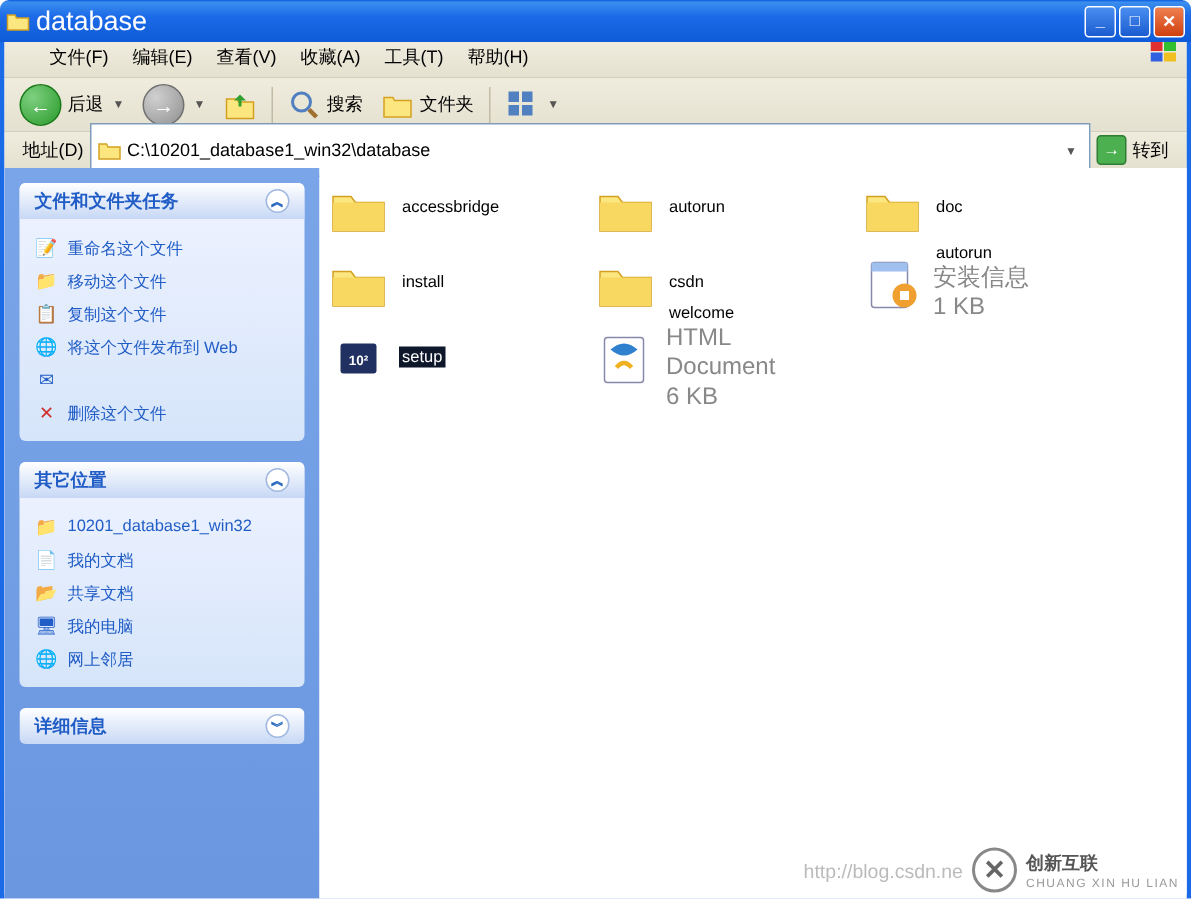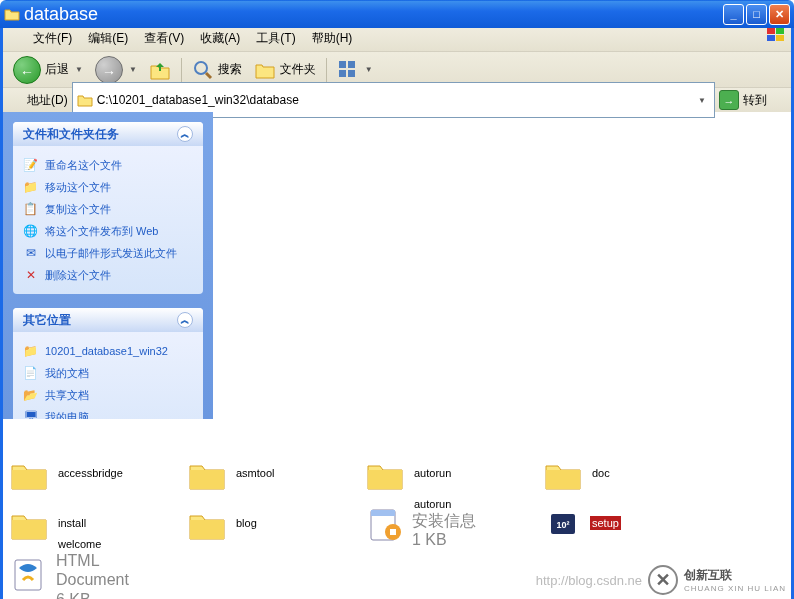--- a/index.html
+++ b/index.html
@@ -23,39 +23,39 @@
 
 .toolbar { height: 36px; background: linear-gradient(to bottom, #efecde, #e5e1d0); display: flex; align-items: center; padding: 0 6px; gap: 4px; border-bottom: 1px solid #d4d0c0; }
 .tb-btn { display: flex; align-items: center; gap: 4px; padding: 2px 4px; border-radius: 3px; cursor: pointer; font-size: 12px; }
 .tb-sep { width: 1px; height: 24px; background: #c0bca8; margin: 0 2px; }
 .circle-btn { width: 28px; height: 28px; border-radius: 50%; display: flex; align-items: center; justify-content: center; color: #fff; font-size: 14px; font-weight: bold; }
 .circle-green { background: radial-gradient(circle at 30% 30%, #7ed080, #2a9a2a); border: 1px solid #1a7a1a; }
 .circle-gray { background: radial-gradient(circle at 30% 30%, #d0d0d0, #909090); border: 1px solid #707070; }
 .drop-arrow { font-size: 8px; color: #555; margin-left: 2px; }
 
 
-.addressbar { height: 24px; background: linear-gradient(to bottom, #efecde, #e5e1d0); display: flex; align-items: center; padding: 0 24px; gap: 4px; font-size: 12px; }
+.addressbar { height: 24px; background: linear-gradient(to bottom, #efecde, #e5e1d0); display: flex; align-items: center; padding: 0 12px; gap: 4px; font-size: 12px; }
 .addr-input { flex: 1; height: 36px; border: 1px solid #7f9db9; background: #fff; display: flex; align-items: center; padding: 0 4px; gap: 4px; }
 .addr-input span.path { flex: 1; }
 .addr-drop { font-size: 8px; color: #555; padding: 0 4px; cursor: pointer; }
 .go-btn { width: 20px; height: 20px; background: #4caf50; border: 1px solid #2e7d32; border-radius: 3px; display: flex; align-items: center; justify-content: center; color: #fff; font-size: 11px; cursor: pointer; }
 
 
-.main { display: flex; height: 487px; background: #fff; flex-direction: column; }
+.main { display: flex; height: 487px; background: #fff; }
 .sidebar { width: 210px; background: linear-gradient(to bottom, #7aa5e8 0%, #6a97e0 100%); padding: 10px; overflow: hidden; }
 .panel { background: linear-gradient(to bottom, #eff3ff, #d6e5fa); border-radius: 4px; margin-bottom: 14px; overflow: hidden; }
 .panel-header { background: linear-gradient(to bottom, #fff, #c7d8f5); height: 24px; display: flex; align-items: center; padding: 0 10px; font-weight: bold; color: #215dc6; font-size: 12px; justify-content: space-between; cursor: pointer; }
 .panel-chevron { width: 16px; height: 16px; border-radius: 50%; background: #fff; border: 1px solid #a0b8e0; display: flex; align-items: center; justify-content: center; font-size: 9px; color: #2a6ac0; }
 .panel-body { padding: 8px 10px; }
 .task-item { display: flex; align-items: center; gap: 6px; padding: 3px 0; font-size: 11px; color: #215dc6; cursor: pointer; }
 .task-icon { width: 16px; height: 16px; display: inline-flex; align-items: center; justify-content: center; font-size: 12px; }
 
-.content { flex: 1; background: #fff; padding: 3px; display: flex; flex-wrap: wrap; align-content: flex-start; gap: 4px 8px; margin-top: 28px; }
+.content { flex: 1; background: #fff; padding: 3px; display: flex; flex-wrap: wrap; align-content: flex-start; gap: 4px 8px; }
 .file-item { width: 170px; height: 46px; display: flex; align-items: center; gap: 6px; padding: 2px; cursor: pointer; }
-.file-item.selected .file-label { background: #b91c1c; color: #fff; }
+.file-item.selected .file-label { background: #0f172a; color: #fff; }
 .file-icon { width: 42px; height: 38px; display: flex; align-items: flex-end; justify-content: center; flex-shrink: 0; }
 .file-text { display: flex; flex-direction: column; font-size: 11px; }
 .file-label { padding: 1px 2px; }
 .file-meta { color: #888; font-size: 16px; line-height: 1.2; }
 
 .watermark { position: absolute; bottom: 4px; right: 8px; font-size: 13px; color: #bbb; display: flex; align-items: center; gap: 6px; }
 .wm-logo { font-weight: bold; font-size: 18px; border: 2px solid #888; border-radius: 50%; width: 30px; height: 30px; display: flex; align-items: center; justify-content: center; color: #666; }
 .wm-text { color: #555; font-size: 12px; font-weight: bold; }
 .wm-sub { font-size: 8px; color: #999; letter-spacing: 1px; }
 
@@ -174,21 +174,20 @@
         <div class="task-item">
               <span class="task-icon">📋</span>
               <span>复制这个文件</span>
             </div>
         <div class="task-item">
               <span class="task-icon">🌐</span>
               <span>将这个文件发布到 Web</span>
             </div>
         <div class="task-item">
               <span class="task-icon">✉</span>
-              <span>以电子邮件形式发送此文件</span>
             </div>
         <div class="task-item">
               <span class="task-icon" style="color:#d03030;">✕</span>
               <span>删除这个文件</span>
             </div>
       </div>
     </div>
 
     <div class="panel">
       <div class="panel-header">
@@ -241,31 +240,20 @@
           </div>
         </div>
         <div class="file-item">
           <div class="file-icon">
             <svg class="folder-svg" viewBox="0 0 40 34">
               <path fill="#fce680" stroke="#d4a020" stroke-width="1" d="M3 8h12l3 4h19v19H3z"></path>
               <path fill="#f8d860" d="M3 12h34v19H3z"></path>
             </svg>
           </div>
           <div class="file-text">
-            <span class="file-label">asmtool</span>
-          </div>
-        </div>
-        <div class="file-item">
-          <div class="file-icon">
-            <svg class="folder-svg" viewBox="0 0 40 34">
-              <path fill="#fce680" stroke="#d4a020" stroke-width="1" d="M3 8h12l3 4h19v19H3z"></path>
-              <path fill="#f8d860" d="M3 12h34v19H3z"></path>
-            </svg>
-          </div>
-          <div class="file-text">
             <span class="file-label">autorun</span>
           </div>
         </div>
         <div class="file-item">
           <div class="file-icon">
             <svg class="folder-svg" viewBox="0 0 40 34">
               <path fill="#fce680" stroke="#d4a020" stroke-width="1" d="M3 8h12l3 4h19v19H3z"></path>
               <path fill="#f8d860" d="M3 12h34v19H3z"></path>
             </svg>
           </div>
@@ -285,21 +273,21 @@
           </div>
         </div>
         <div class="file-item">
           <div class="file-icon">
             <svg class="folder-svg" viewBox="0 0 40 34">
               <path fill="#fce680" stroke="#d4a020" stroke-width="1" d="M3 8h12l3 4h19v19H3z"></path>
               <path fill="#f8d860" d="M3 12h34v19H3z"></path>
             </svg>
           </div>
           <div class="file-text">
-            <span class="file-label">blog</span>
+            <span class="file-label">csdn</span>
           </div>
         </div>
         <div class="file-item">
           <div class="file-icon">
             <svg class="folder-svg" viewBox="0 0 40 34">
               <rect x="6" y="2" width="24" height="30" fill="#fff" stroke="#88a" rx="2"></rect>
               <rect x="6" y="2" width="24" height="6" fill="#a0c0f0"></rect>
               <circle cx="28" cy="24" r="8" fill="#f0a030"></circle>
               <path d="M25 21h6v6h-6z" fill="#fff"></path>
             </svg>

